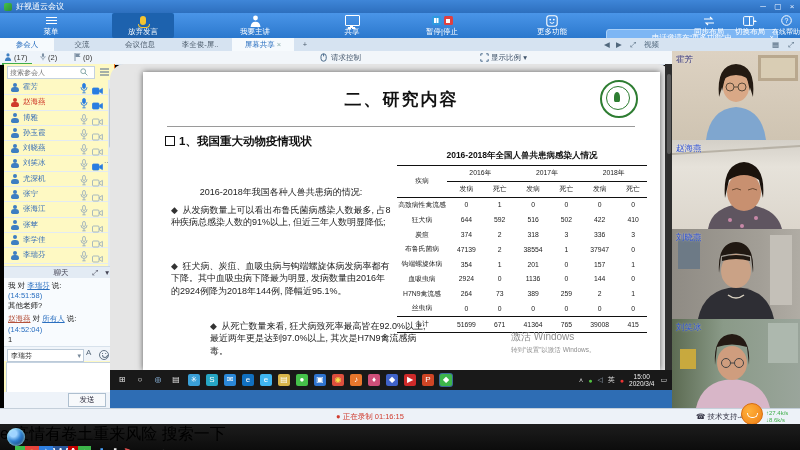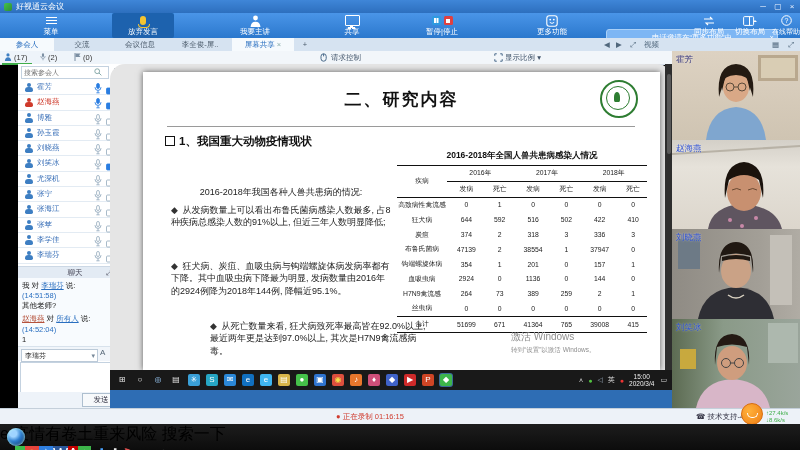--- a/index.html
+++ b/index.html
@@ -35,21 +35,21 @@
   .tab.on{background:#f6fafd;color:#2a6fc0;}
   .tab .x{color:#8aa;margin-left:2px;}
   #tabrow .vctl{position:absolute;top:0;height:13px;line-height:13px;color:#51687d;}
   
   #subleft{left:0;top:51px;width:110px;height:13px;background:#eef4fa;border-bottom:1px solid #d5e0ec;font-size:7.5px;color:#333;}
   #subleft .cnt{position:absolute;top:0;line-height:13px;}
   #subleft .gl{position:absolute;left:2px;top:12px;width:30px;height:1.6px;background:#3fae4a;}
   #submain{left:110px;top:51px;width:562px;height:13px;background:#f2f6fa;border-bottom:1px solid #d5e0ec;font-size:7.5px;color:#41546a;}
   #submain .sc{position:absolute;top:0;line-height:13px;}
   
-  #leftpanel{left:18px;top:64px;width:110px;height:344px;background:#ffffff;border-right:1px solid #f97316;}
+  #leftpanel{left:4px;top:64px;width:110px;height:344px;background:#fef9c3;border-right:1px solid #f97316;}
   #searchrow{position:absolute;left:0;top:1px;width:110px;height:14px;}
   #searchrow input{position:absolute;left:3px;top:1px;width:82px;height:11px;border:1px solid #c4d2e0;font-size:7px;color:#333;padding:0 2px;background:#fff;}
   #plist{position:absolute;left:0;top:16px;width:104px;height:186px;overflow:hidden;}
   .prow{position:relative;height:14.3px;line-height:14.3px;border-bottom:1px solid #e3ebf3;}
   .picon{position:absolute;left:6px;top:2.5px;width:9px;height:10px;}
   .picon::before{content:"";position:absolute;left:2.5px;top:0;width:4px;height:4px;border-radius:50%;background:#3d7ec2;}
   .picon::after{content:"";position:absolute;left:.5px;top:4.5px;width:8px;height:5px;border-radius:4px 4px 2px 2px;background:#3d7ec2;}
   .picon.red::before,.picon.red::after{background:#cf3a2b;}
   .pname{position:absolute;left:19px;top:0;font-size:7.5px;color:#3a70b8;}
   .pmic{position:absolute;left:76px;top:2px;}
@@ -268,21 +268,21 @@
           <path d="M1.5 0.5 h5 l-1.4 1.7 1.4 1.7 h-5 z" fill="#7a8ea2"></path>
         </svg> <span>(0)</span></span>
     <span class="gl"></span>
   </div>
 
   <div class="abs" id="submain">
     <span class="sc" style="left:210px"><svg width="9" height="9" viewBox="0 0 9 9" style="vertical-align:-1.5px">
           <rect x="1" y="0.8" width="5.2" height="7.4" rx="2.6" fill="none" stroke="#4a6a8a" stroke-width="1"></rect>
           <line x1="3.6" y1="0.8" x2="3.6" y2="3.4" stroke="#4a6a8a" stroke-width="1"></line>
         </svg> <span>请求控制</span></span>
-    <span class="sc" style="left:384px"><svg width="9" height="9" viewBox="0 0 9 9" style="vertical-align:-1.5px">
+    <span class="sc" style="left:370px"><svg width="9" height="9" viewBox="0 0 9 9" style="vertical-align:-1.5px">
           <path d="M0.8 2.8 V0.8 H2.8 M6.2 0.8 H8.2 V2.8 M8.2 6.2 V8.2 H6.2 M2.8 8.2 H0.8 V6.2" fill="none" stroke="#4a6a8a" stroke-width="1"></path>
         </svg> <span>显示比例</span> <span>▾</span></span>
   </div>
 
   <div class="abs" id="leftpanel">
     <div id="searchrow">
       <input placeholder="搜索参会人" style="">
       <svg class="abs" style="left:76px;top:3px" width="8" height="8" viewBox="0 0 8 8">
           <circle cx="3.2" cy="3.2" r="2.4" fill="none" stroke="#8aa" stroke-width="1"></circle>
           <line x1="5" y1="5" x2="7.4" y2="7.4" stroke="#8aa" stroke-width="1"></line>

